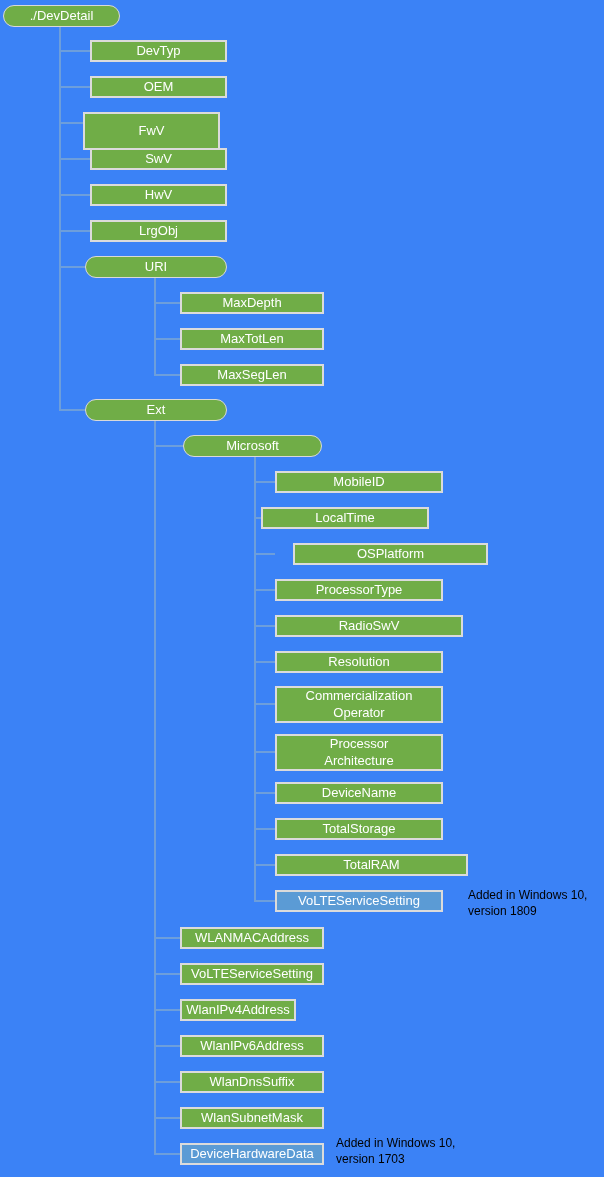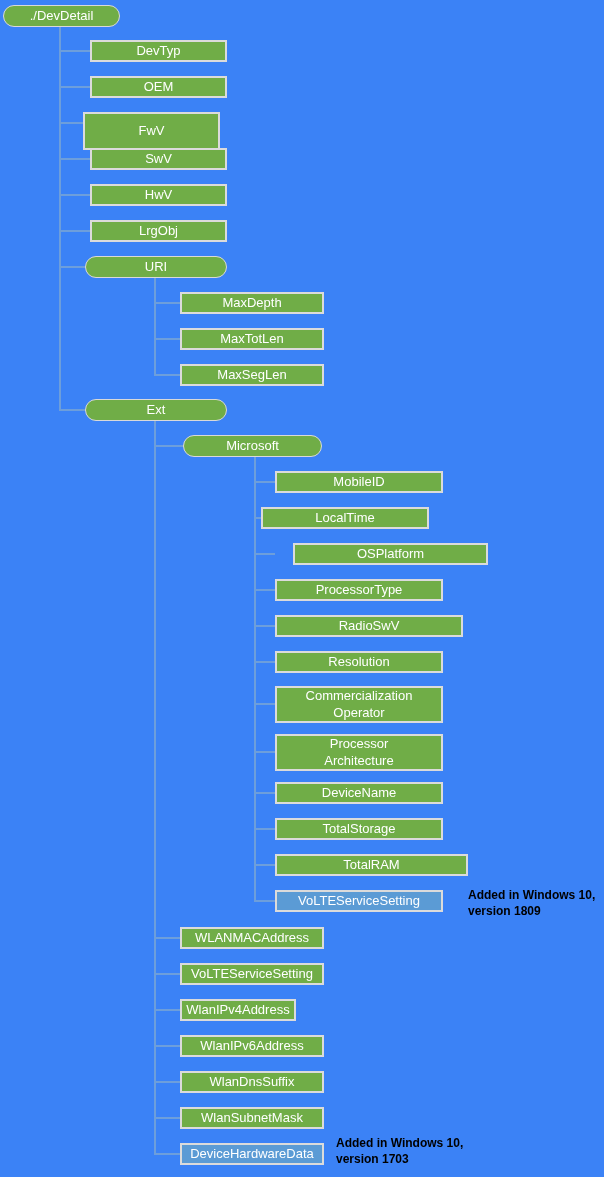--- a/index.html
+++ b/index.html
@@ -39,21 +39,20 @@
     background: #6D9EDB;
   }
   .line.h { height: 2px; }
   .line.v { width: 2px; }
   .annotation {
     position: absolute;
     color: #000000;
     font-size: 12px;
     line-height: 1.35;
     white-space: pre-line;
-    font-weight: bold;
   }
 </style>
 </head>
 <body>
 
 <div class="canvas">
 
   <div class="line v" style="left:59px;top:27px;height:384px"></div>
 
   <div class="line h" style="left:59px;top:50px;width:31px"></div>

